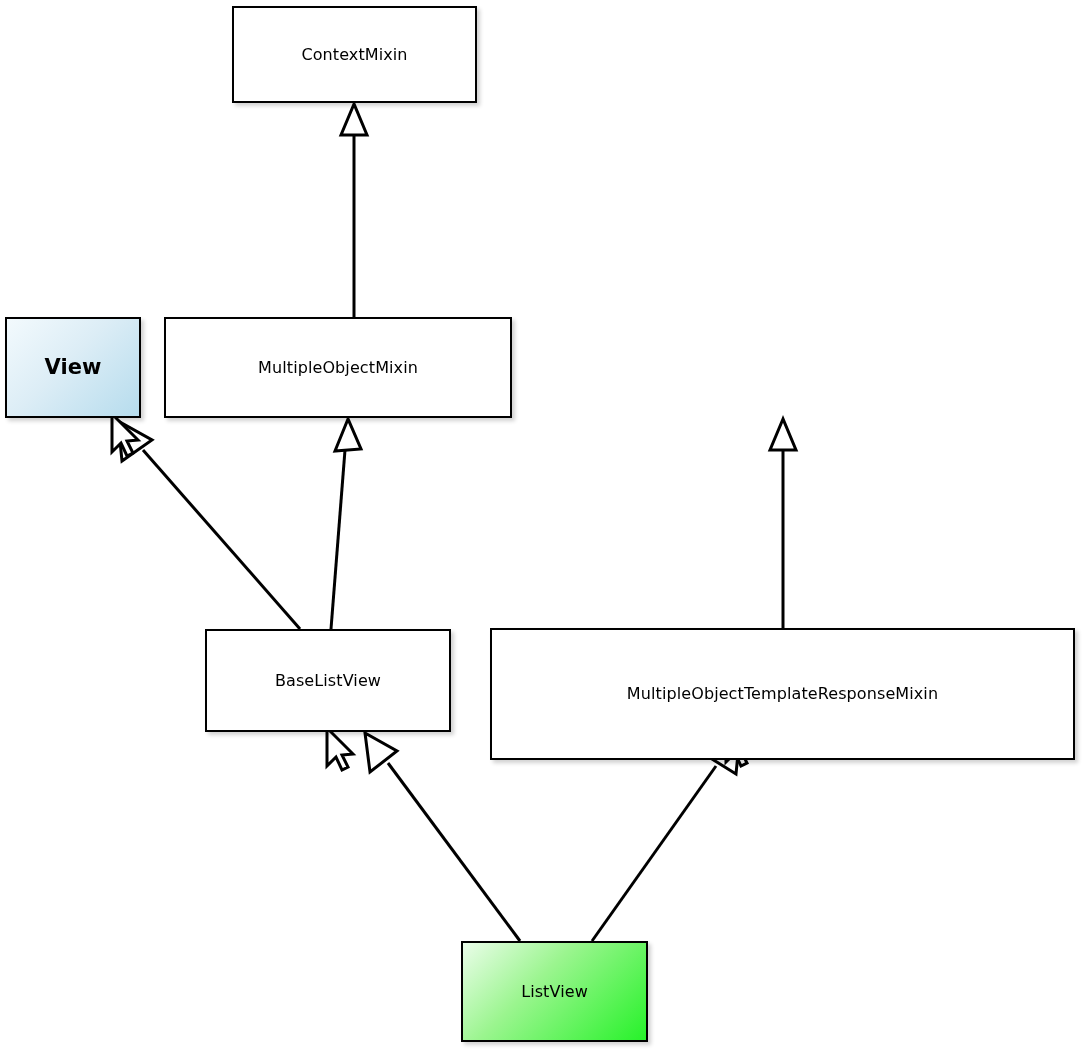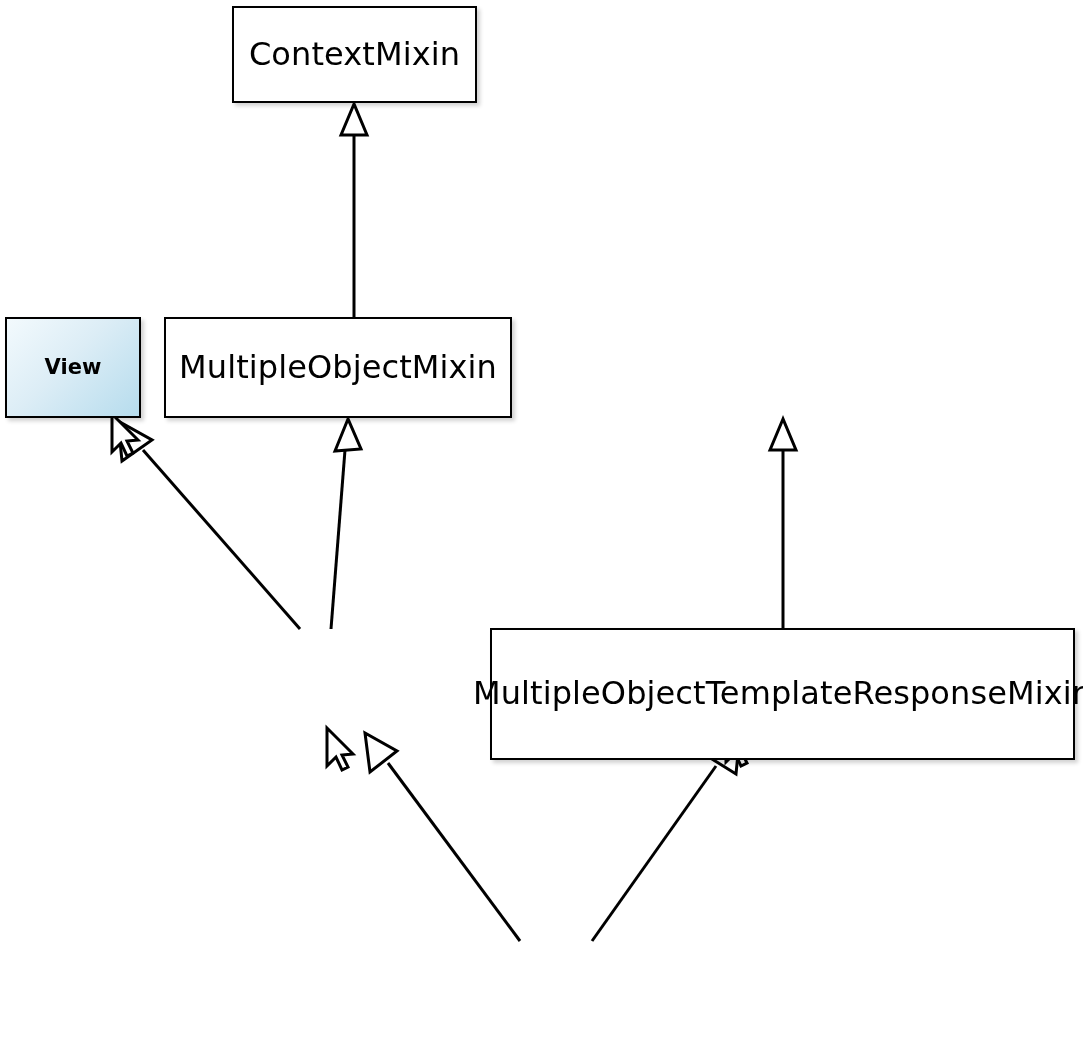--- a/index.html
+++ b/index.html
@@ -30,21 +30,21 @@
     box-sizing: border-box;
     border: 2px solid #000000;
     background: #ffffff;
     display: flex;
     align-items: center;
     justify-content: center;
     box-shadow: 3px 3px 4px rgba(0,0,0,0.18);
     z-index: 2;
   }
   .uml-class .class-name {
-    font-size: 32px;
+    font-size: 16px;
     line-height: 1.1;
     color: #000000;
     text-align: center;
     letter-spacing: 0.1px;
     white-space: nowrap;
   }
   .node-contextmixin {
     left: 232px;
     top: 6px;
     width: 245px;
@@ -152,19 +152,25 @@
 
   <div class="uml-class node-view">
     <span class="class-name">View</span>
   </div>
 
   <div class="uml-class node-multipleobjectmixin">
     <span class="class-name">MultipleObjectMixin</span>
   </div>
 
 
+  <div class="uml-class node-baselistview">
+    <span class="class-name">BaseListView</span>
+  </div>
 
   <div class="uml-class node-multipleobjecttemplateresponsemixin">
     <span class="class-name">MultipleObjectTemplateResponseMixin</span>
   </div>
 
+  <div class="uml-class node-listview">
+    <span class="class-name">ListView</span>
+  </div>
 
 </div>
 
 </body></html>

